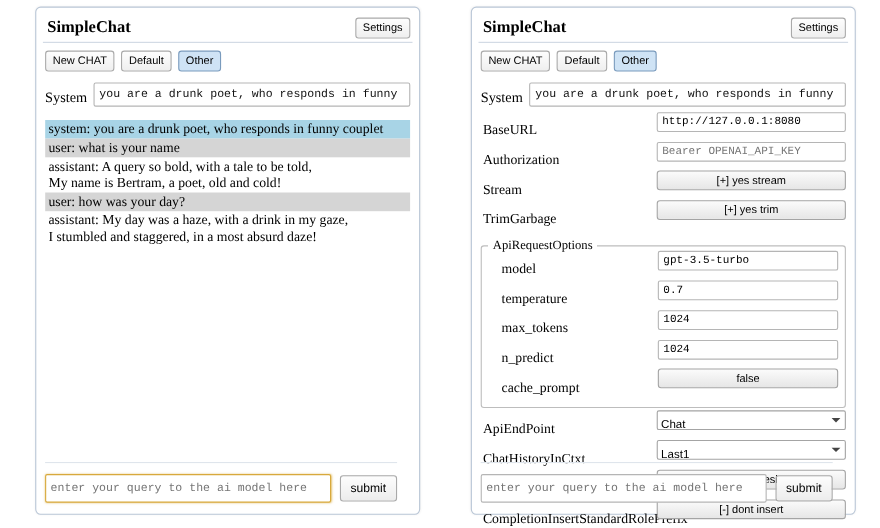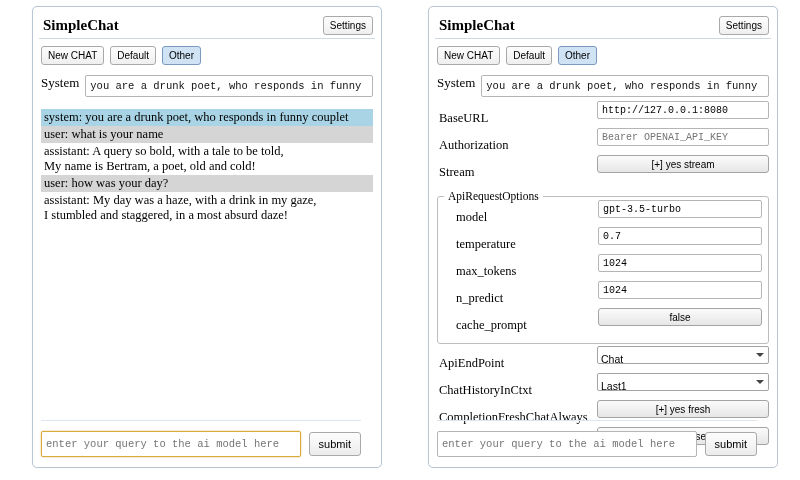--- a/index.html
+++ b/index.html
@@ -69,21 +69,21 @@
     align-items: center;
   }
   .tab-active {
     background: #cfe3f5;
     border: 1px solid #7a9bbd;
   }
 
   .sysrow {
     margin: 10px 8px 0 8px;
     display: flex;
-    align-items: flex-start;
+    align-items: flex-end;
     gap: 6px;
   }
   .sys-label {
     font-size: 13px;
     font-family: "Liberation Serif", serif;
   }
   .inp {
     font-family: "Liberation Mono", monospace;
     font-size: 10.5px;
     border: 1px solid #b5b5b5;
@@ -301,20 +301,24 @@
       <div class="srow">
         <span class="slabel">Authorization</span>
         <span class="sctl"><input class="text-ctl placeholder" type="text" placeholder="Bearer OPENAI_API_KEY" style=""></span>
       </div>
 
       <div class="srow">
         <span class="slabel">Stream</span>
         <span class="sctl"><button class="toggle-ctl">[+] yes stream</button></span>
       </div>
 
+      <div class="srow">
+        <span class="slabel">TrimGarbage</span>
+        <span class="sctl"><button class="toggle-ctl">[+] yes trim</button></span>
+      </div>
 
       <fieldset class="group">
         <legend>ApiRequestOptions</legend>
 
         <div class="srow">
           <span class="slabel">model</span>
           <span class="sctl"><input class="text-ctl" type="text" value="gpt-3.5-turbo" style=""></span>
         </div>
 
         <div class="srow">

